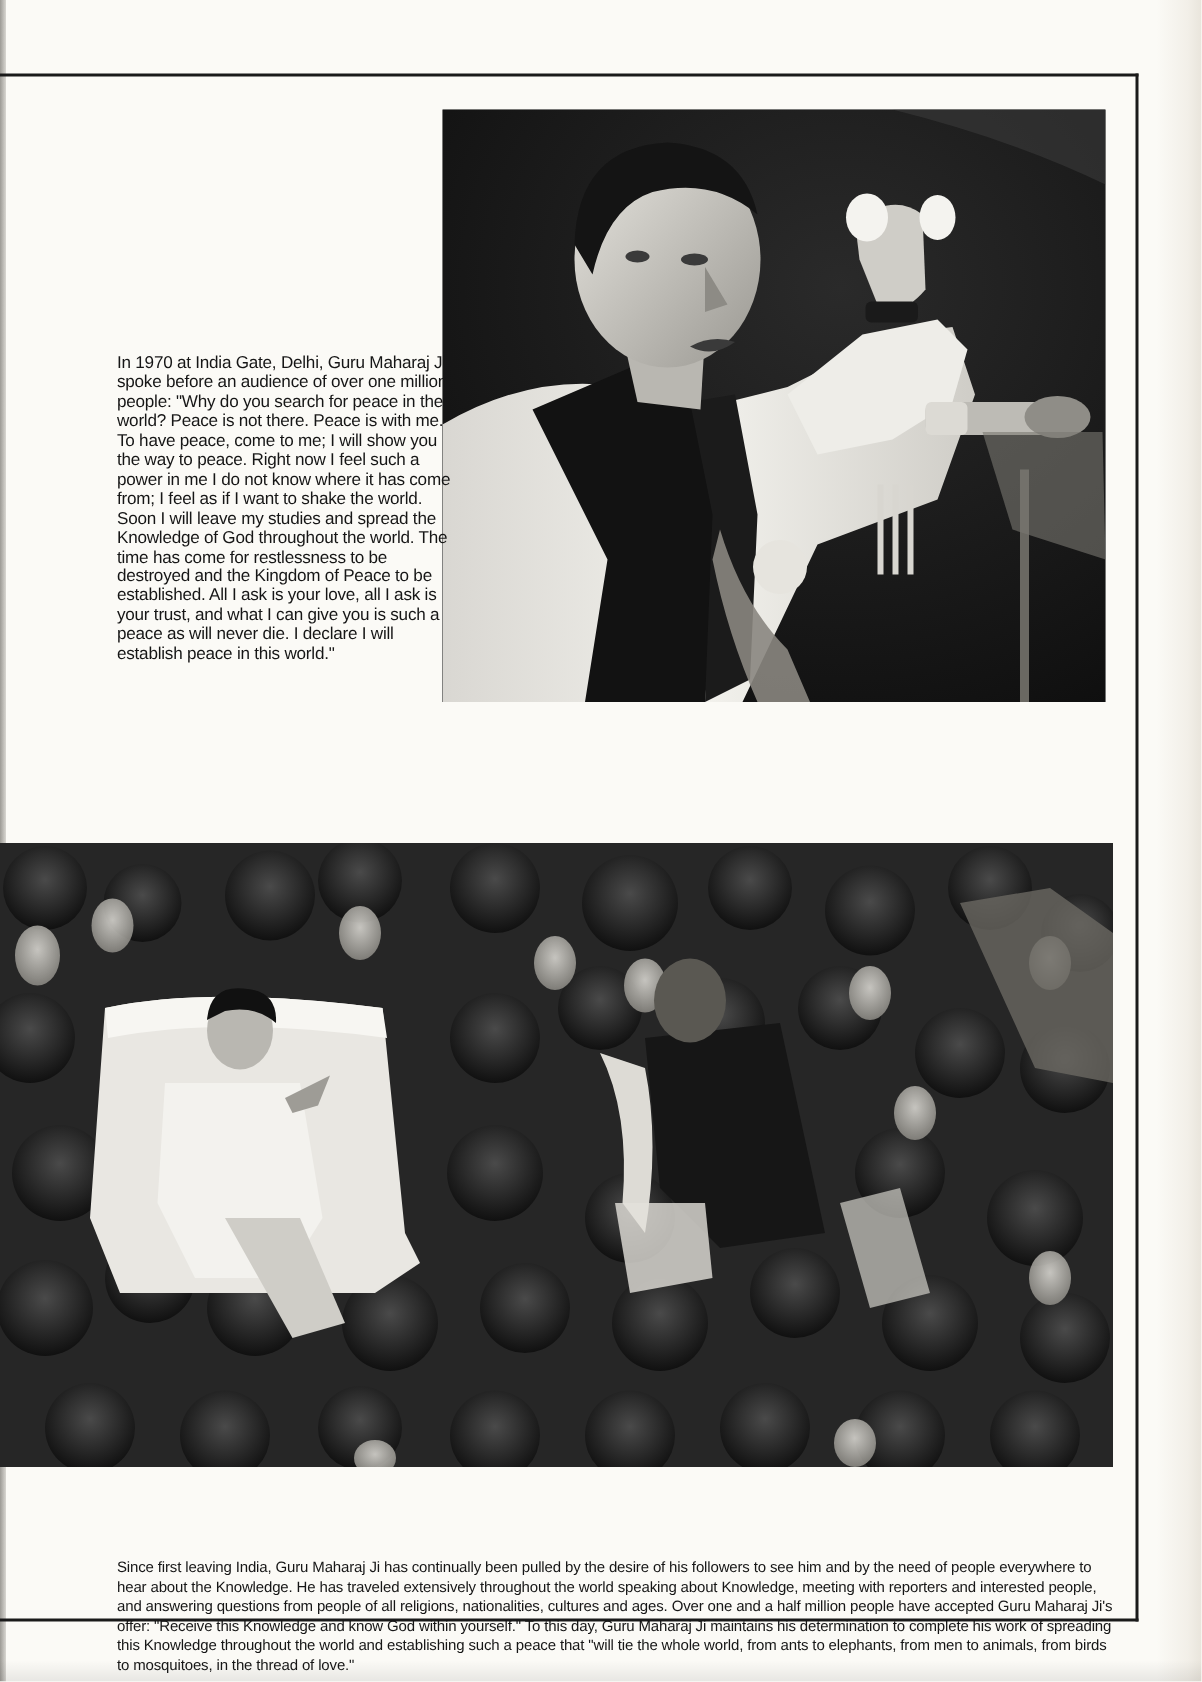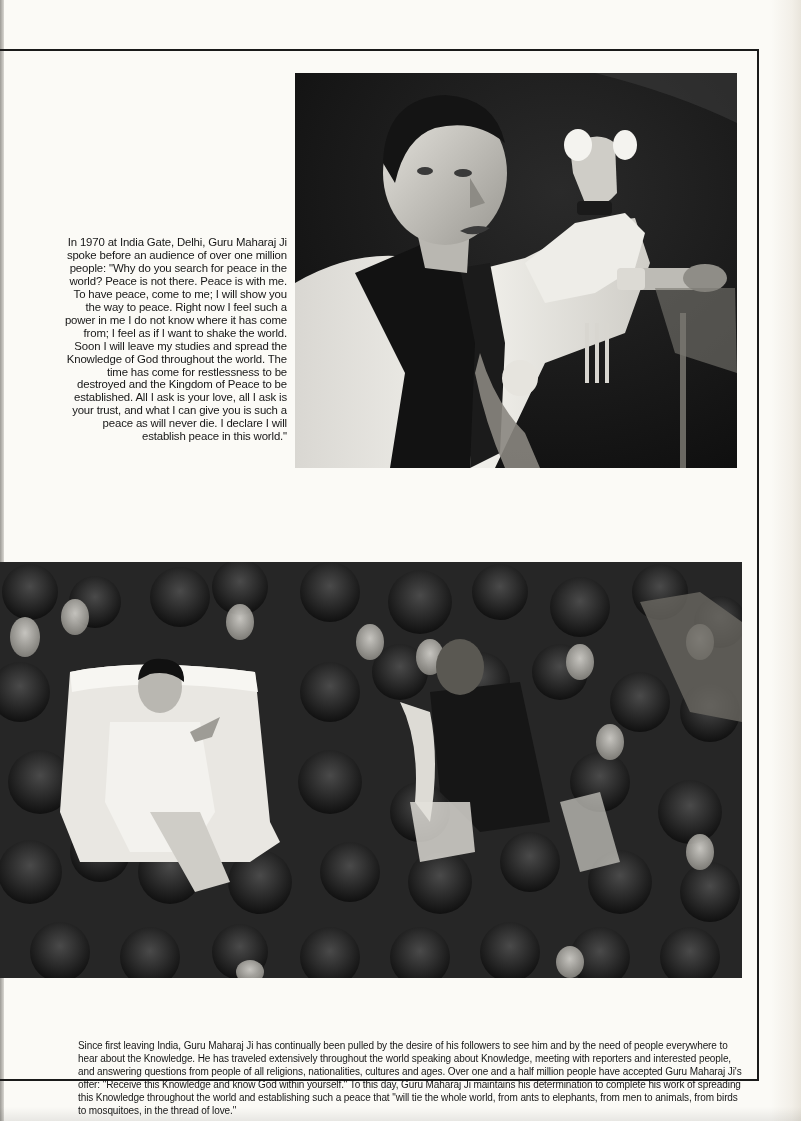--- a/index.html
+++ b/index.html
@@ -26,24 +26,23 @@
     border-top: 2px solid #1a1a1a; border-right: 2px solid #1a1a1a; border-bottom: 2px solid #1a1a1a;
     box-sizing: border-box;
   }
   .photo {
     position: absolute; overflow: hidden; background: #111;
   }
   .photo svg { display: block; width: 100%; height: 100%; }
   #photo-top { left: 295px; top: 73px; width: 442px; height: 395px; }
   #photo-bottom { left: 0; top: 562px; width: 742px; height: 416px; }
   .caption-top {
-    position: absolute; left: 62px; top: 236px; width: 225px;
+    position: absolute; left: 78px; top: 236px; width: 225px;
     font-size: 11.4px; line-height: 12.95px; letter-spacing: -0.15px;
     margin: 0;
-    text-align: right;
   }
   .caption-bottom {
     position: absolute; left: 78px; top: 1040px; width: 670px;
     font-size: 10px; line-height: 12.9px; letter-spacing: -0.1px;
     margin: 0;
   }
 </style>
 </head>
 <body>
 

